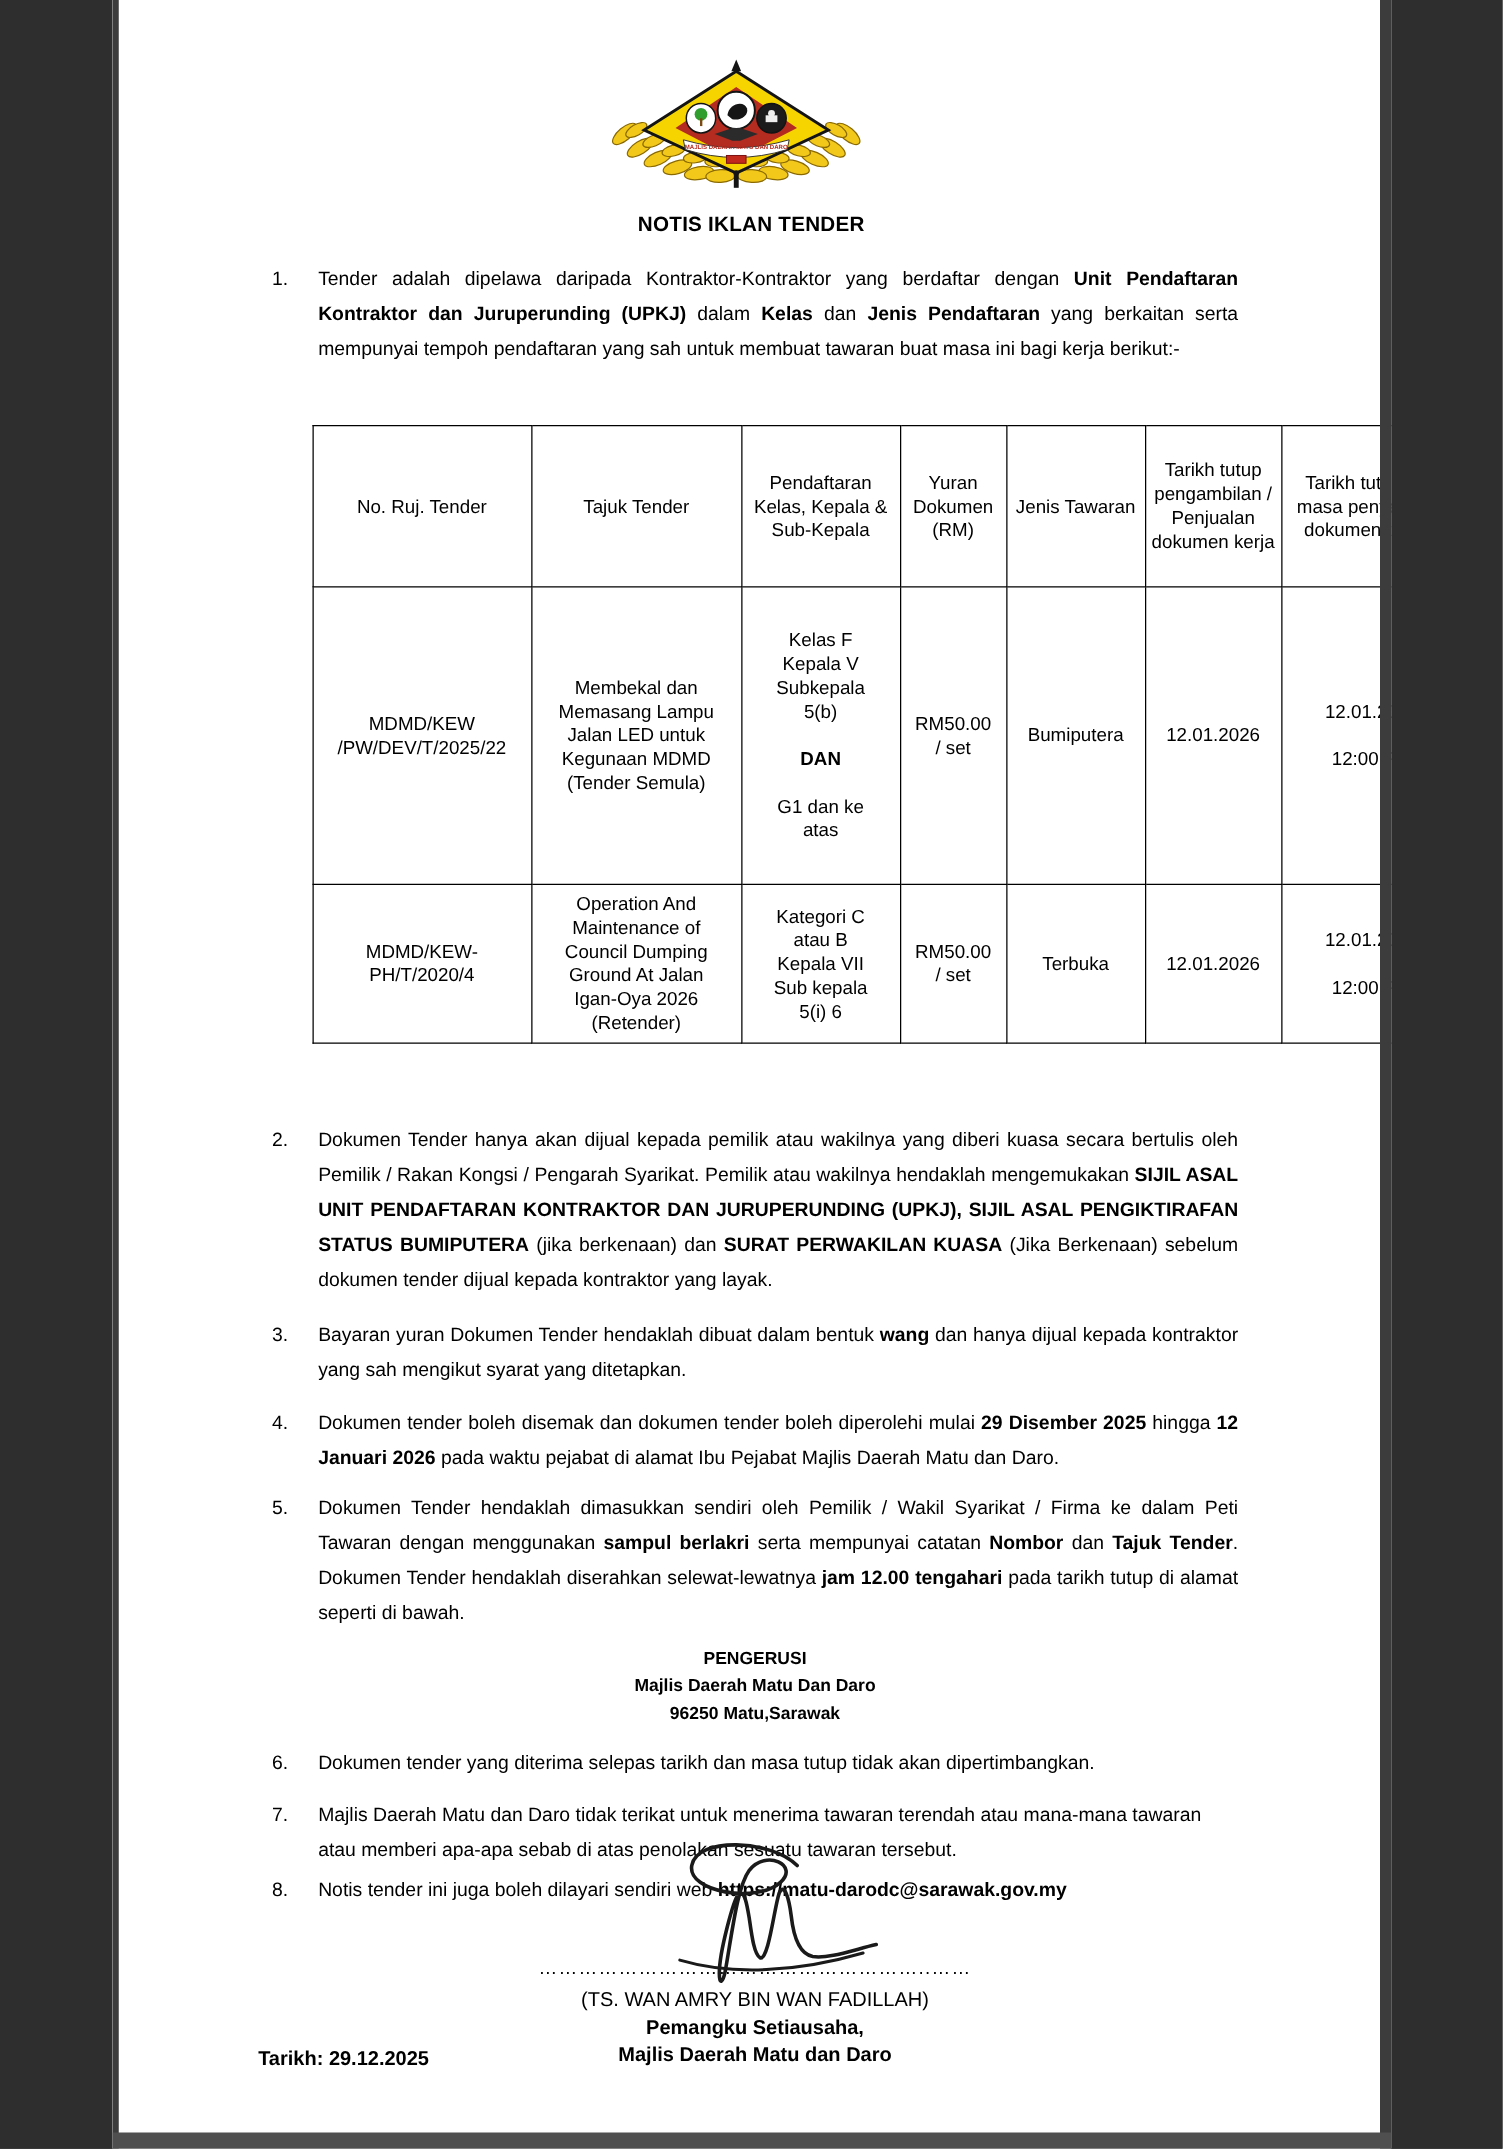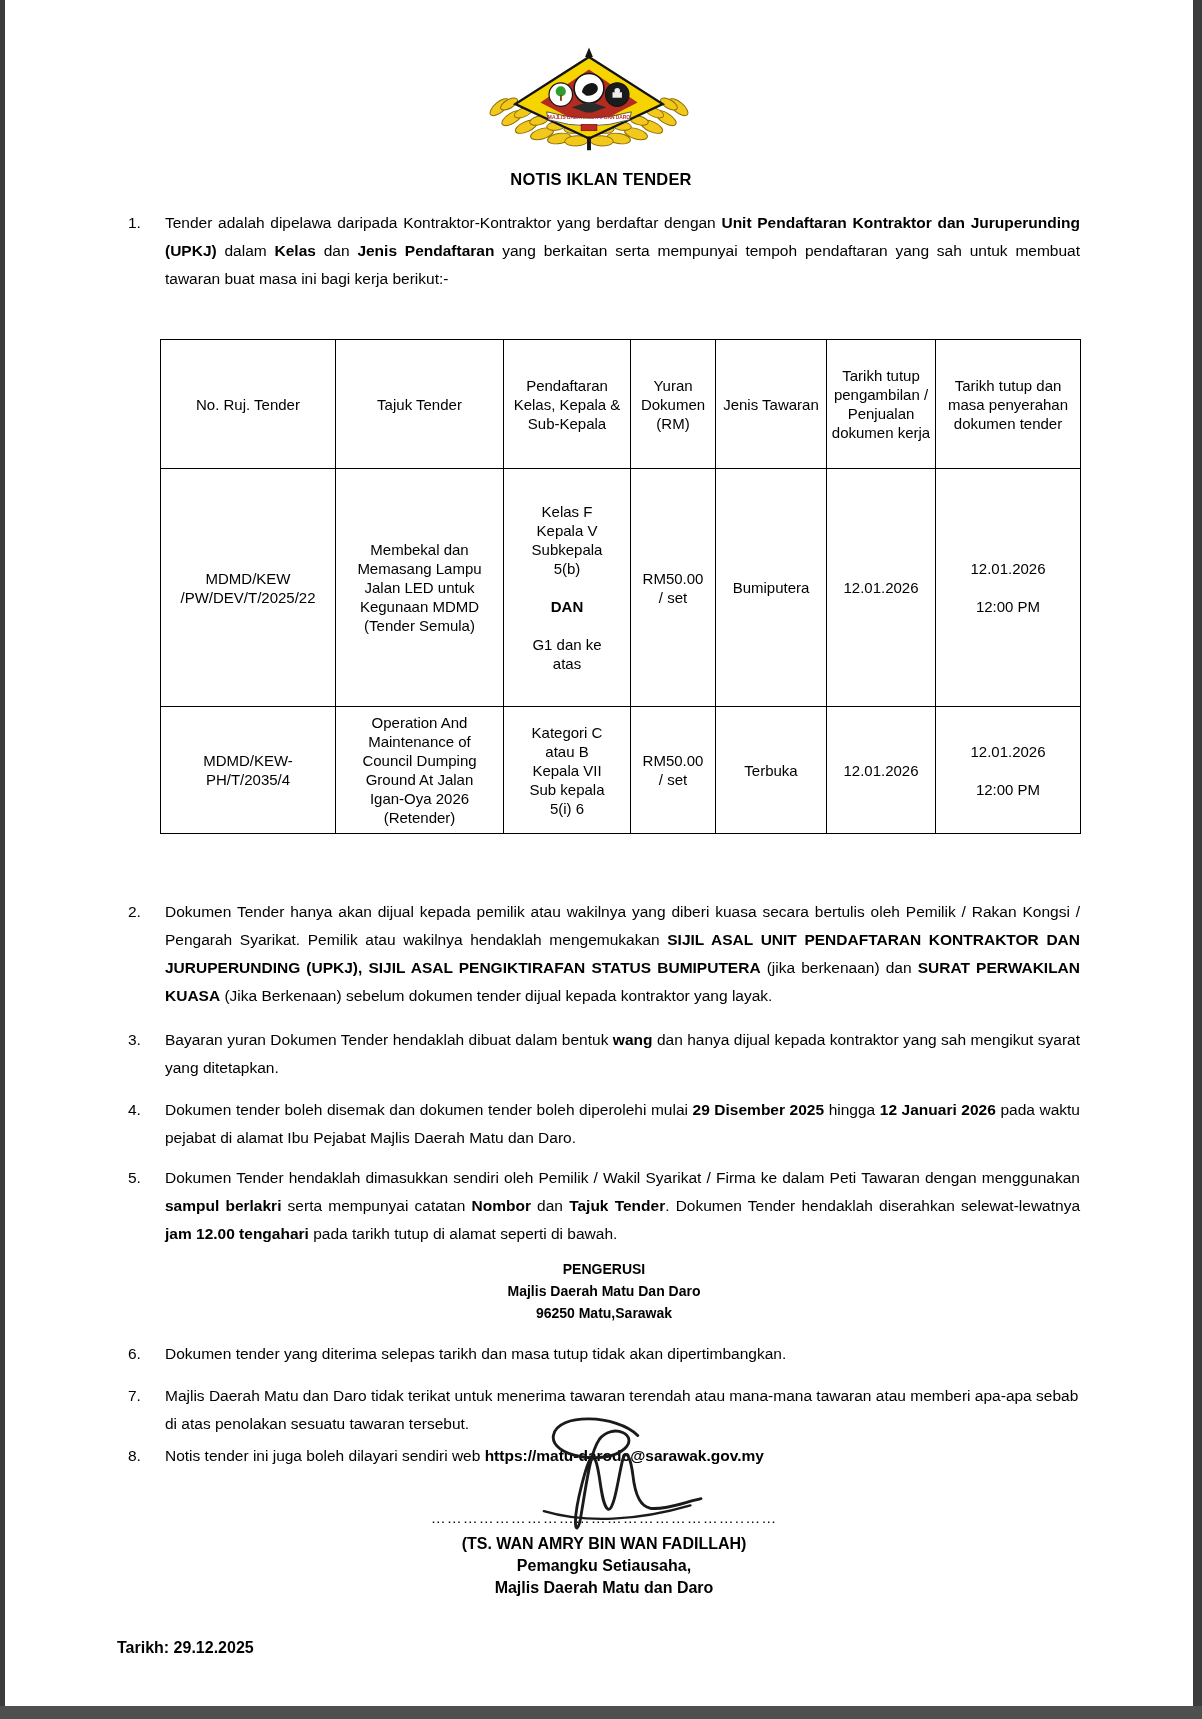--- a/index.html
+++ b/index.html
@@ -1,17 +1,17 @@
 <!DOCTYPE html>
 <html><head>
 <meta charset="utf-8">
 <style>
   html,body { margin:0; padding:0; background:#2e2e2e; }
   .page {
-    position:relative; width:1202px; height:1719px; margin:0 auto;
+    position:relative; width:1023px; height:1719px; margin:0 auto;
     background:#ffffff; overflow:hidden; color:#000;
     font-family:"Liberation Sans", sans-serif;
   }
   .edge { position:absolute; background:#3c3c3c; z-index:50; }
   .edge-left  { left:0; top:0; bottom:0; width:5px; }
   .edge-right { right:0; top:0; bottom:0; width:9px; }
   .edge-bottom{ left:0; right:0; bottom:0; height:13px; background:#4f4f4f; }
 
   .logo-wrap { margin-top:46px; text-align:center; }
   .logo-wrap svg { display:inline-block; transform:translateX(-12px); }
@@ -48,21 +48,21 @@
   table.tender tr.row1 { height:238px; }
   table.tender tr.row2 { height:127px; }
 
   .address {
     margin-top:10px; text-align:center; font-weight:bold;
     font-size:14px; line-height:22px;
   }
 
   .sign-block { position:relative; width:420px; margin:34px auto 0; text-align:center; }
   .sign-block .dots { font-size:15px; letter-spacing:1px; white-space:nowrap; }
-  .sign-block .sig-name { font-weight:bold; font-size:16px; line-height:22px; margin-top:1px; }
+  .sign-block .sig-name { font-weight:normal; font-size:16px; line-height:22px; margin-top:1px; }
   .sign-block .sig-role, .sign-block .sig-org { font-weight:bold; font-size:16px; line-height:22px; }
   .sign-block svg.signature { position:absolute; left:100px; top:-92px; pointer-events:none; }
 
   .footer-date { position:absolute; left:117px; top:1639px; font-weight:bold; font-size:16px; }
 </style>
 </head>
 <body>
 
 <div class="page">
   <div class="edge edge-left"></div>
@@ -177,21 +177,21 @@
         <td>RM50.00
 / set</td>
         <td>Bumiputera</td>
         <td>12.01.2026</td>
         <td>12.01.2026
 
 12:00 PM</td>
       </tr>
       <tr class="row2">
         <td>MDMD/KEW-
-PH/T/2035/4</td>
+PH/T/2020/4</td>
         <td>Operation And
 Maintenance of
 Council Dumping
 Ground At Jalan
 Igan-Oya 2026
 (Retender)</td>
         <td><span>Kategori C
 atau B
 Kepala VII
 Sub kepala

